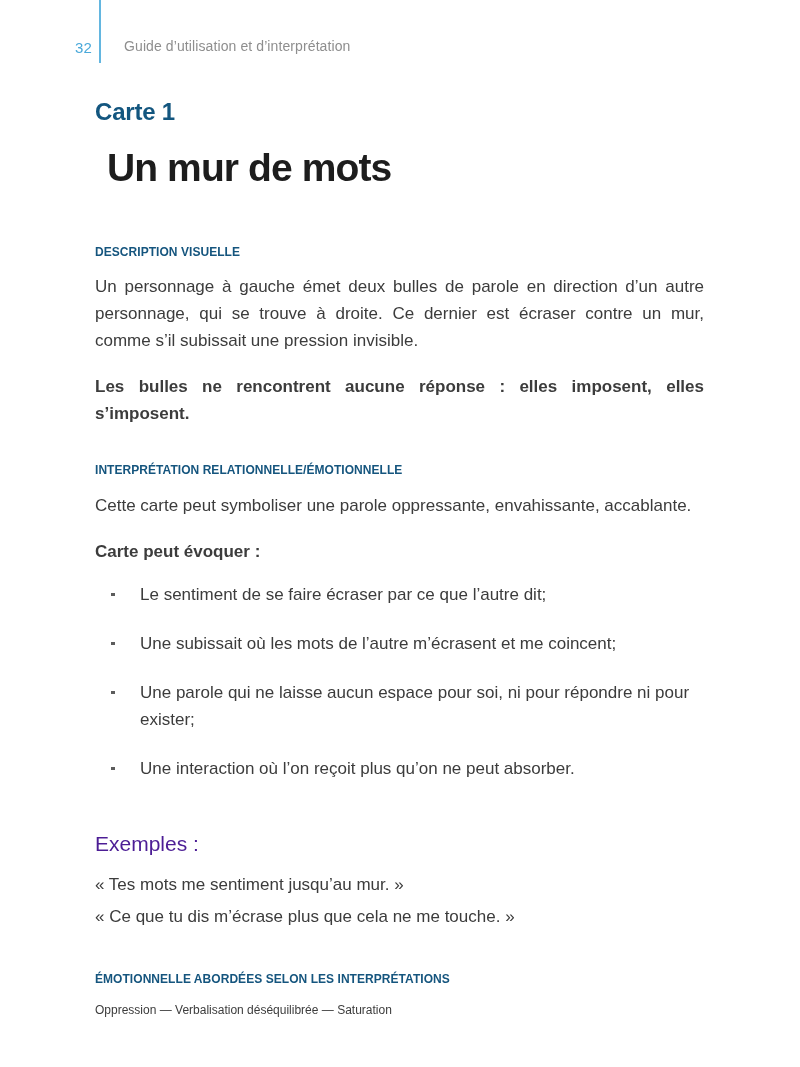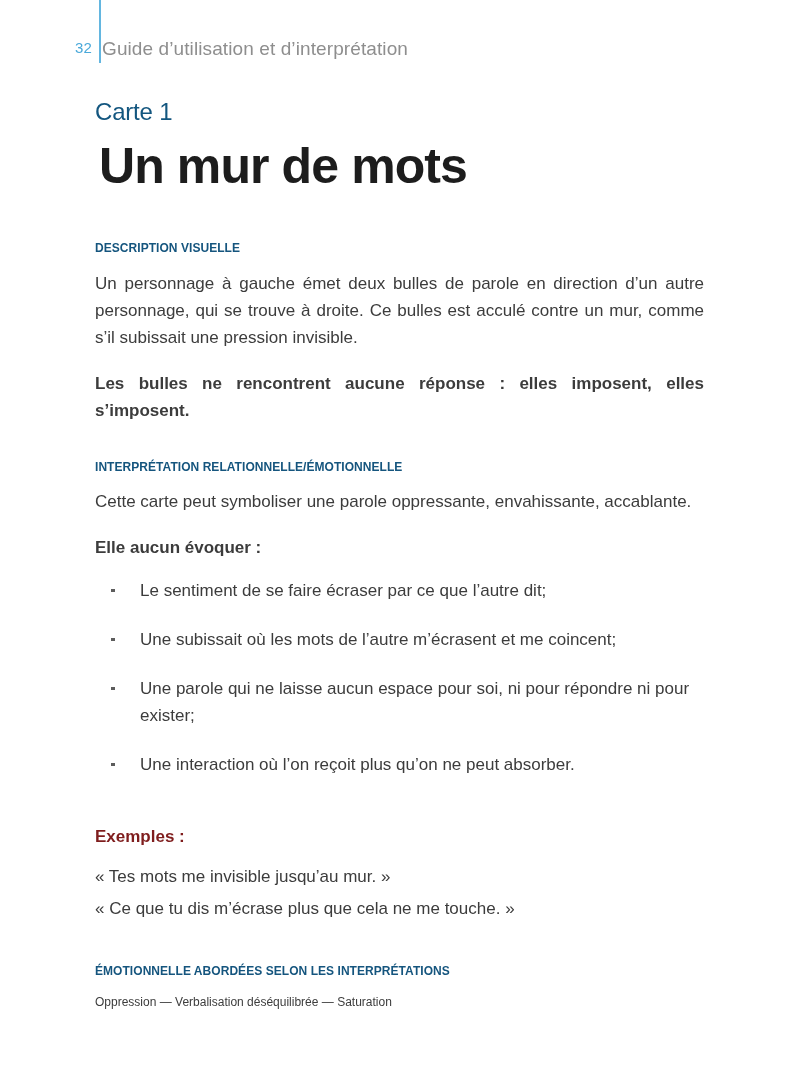--- a/index.html
+++ b/index.html
@@ -47,50 +47,50 @@
   .head-rule {
     position: absolute;
     left: 99px;
     top: 0px;
     width: 2px;
     height: 63px;
     background: #63b6e0;
   }
   .head-title {
     position: absolute;
-    left: 102px;
+    left: 124px;
     top: 39px;
-    font-size: 19px;
+    font-size: 14px;
     color: #8e8e8e;
     letter-spacing: 0.1px;
     line-height: 1;
     white-space: nowrap;
   }
 
   
   .content {
     position: absolute;
     left: 95px;
     top: 0;
     width: 609px;
   }
 
   .card-label {
     margin: 0;
     padding-top: 99px;
     font-size: 24px;
-    font-weight: normal;
+    font-weight: bold;
     color: #13567f;
     letter-spacing: -0.2px;
     line-height: 1.1;
   }
   .card-title {
-    margin: 4px;
+    margin: 12px;
     padding-top: 9px;
-    font-size: 50px;
+    font-size: 39px;
     font-weight: bold;
     color: #1d1d1d;
     letter-spacing: -0.9px;
     line-height: 1.12;
   }
 
   .sec-head {
     margin: 0;
     font-size: 12px;
     font-weight: bold;
@@ -137,23 +137,23 @@
     top: 12px;
     width: 4px;
     height: 3px;
     background: #5c5c5c;
   }
 
   
   .examples-head {
     margin: 0;
     padding-top: 37px;
-    font-size: 17px;
-    font-weight: bold;
-    color: #7f1d1d;
+    font-size: 21px;
+    font-weight: normal;
+    color: #4c1d95;
     line-height: 1.2;
   }
   p.quote {
     margin: 0;
     font-size: 17px;
     line-height: 27px;
     color: #3c3c3c;
     text-align: left;
   }
   p.quote.q1 { padding-top: 15px; }
@@ -180,29 +180,29 @@
   </div>
 
   <div class="content">
 
     <h2 class="card-label">Carte 1</h2>
 
     <h1 class="card-title">Un mur de mots</h1>
 
     <h3 class="sec-head s1">DESCRIPTION VISUELLE</h3>
 
-    <p class="body first">Un personnage à gauche émet deux bulles de parole en direction d’un autre personnage, qui se trouve à droite. Ce bulles est acculé contre un mur, comme s’il subissait une pression invisible.</p>
+    <p class="body first">Un personnage à gauche émet deux bulles de parole en direction d’un autre personnage, qui se trouve à droite. Ce dernier est écraser contre un mur, comme s’il subissait une pression invisible.</p>
 
     <p class="body gap">Les bulles ne rencontrent aucune réponse : elles imposent, elles s’imposent.</p>
 
     <h3 class="sec-head s2">INTERPRÉTATION RELATIONNELLE/ÉMOTIONNELLE</h3>
 
     <p class="body first">Cette carte peut symboliser une parole oppressante, envahissante, accablante.</p>
 
-    <p class="body gap left">Elle aucun évoquer :</p>
+    <p class="body gap left">Carte peut évoquer :</p>
 
     <ul class="bullets">
       <li>
         <span class="dash"></span>
         <span>Le sentiment de se faire écraser par ce que l’autre dit;</span>
       </li>
       <li>
         <span class="dash"></span>
         <span>Une subissait où les mots de l’autre m’écrasent et me coincent;</span>
       </li>
@@ -211,21 +211,21 @@
         <span>Une parole qui ne laisse aucun espace pour soi, ni pour répondre ni pour exister;</span>
       </li>
       <li>
         <span class="dash"></span>
         <span>Une interaction où l’on reçoit plus qu’on ne peut absorber.</span>
       </li>
     </ul>
 
     <p class="examples-head">Exemples :</p>
 
-    <p class="quote q1">« Tes mots me invisible jusqu’au mur. »</p>
+    <p class="quote q1">« Tes mots me sentiment jusqu’au mur. »</p>
 
     <p class="quote q2">« Ce que tu dis m’écrase plus que cela ne me touche. »</p>
 
     <h3 class="sec-head s3">ÉMOTIONNELLE ABORDÉES SELON LES INTERPRÉTATIONS</h3>
 
     <p class="themes">Oppression — Verbalisation déséquilibrée — Saturation</p>
 
   </div>
 </div>
 

